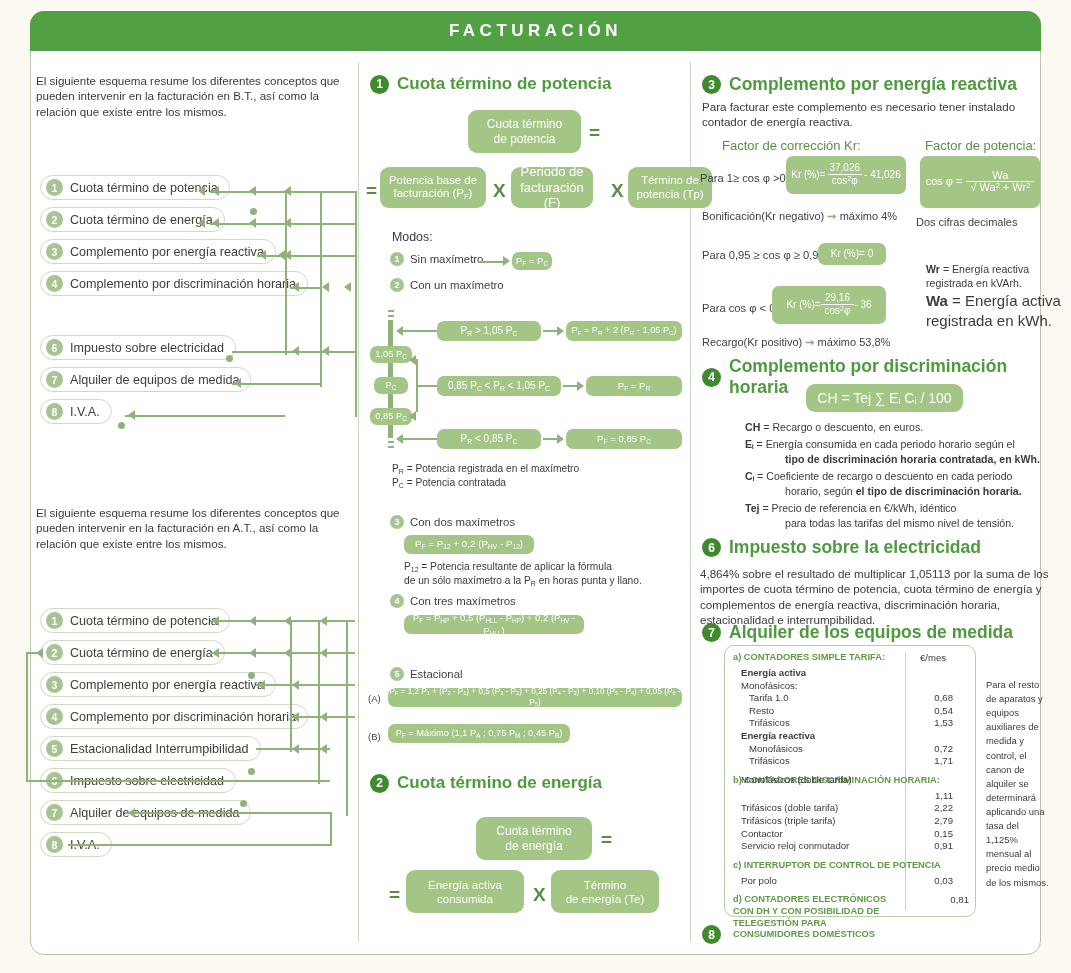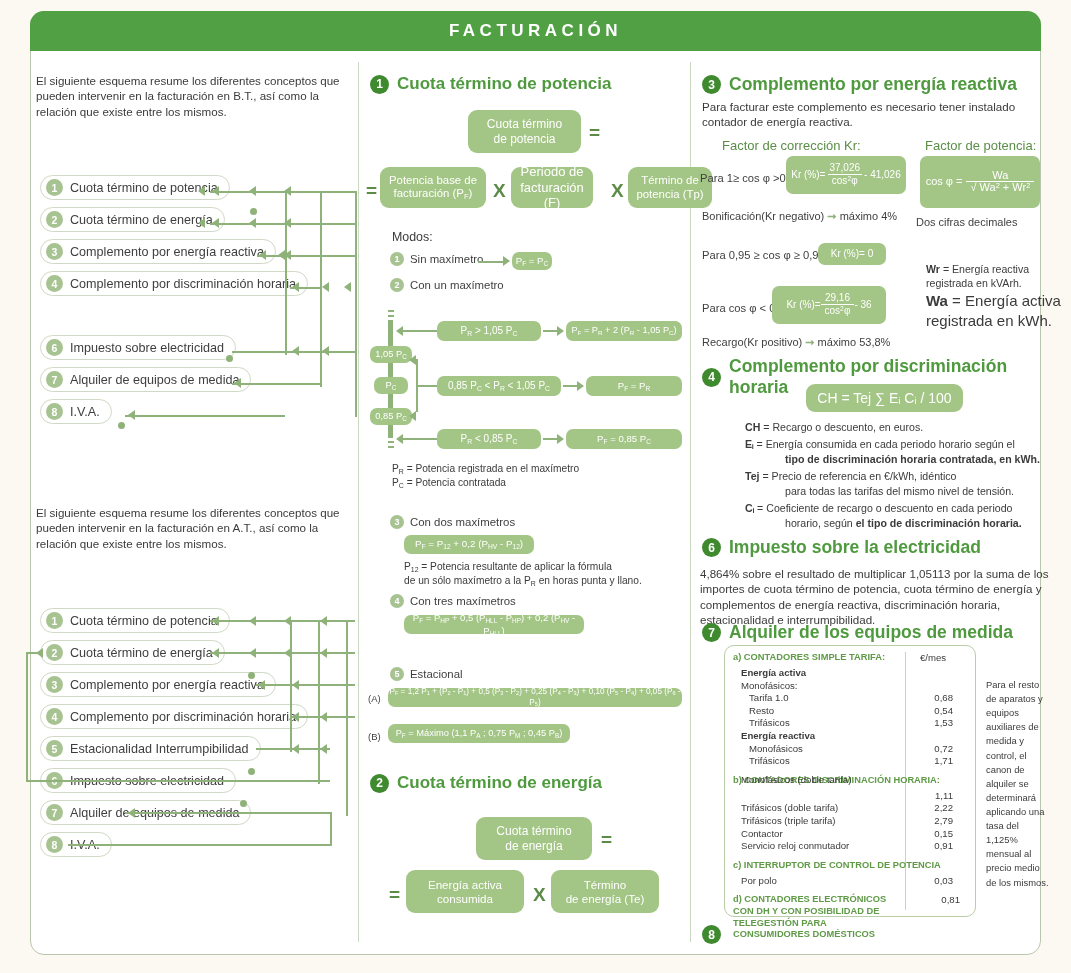--- a/index.html
+++ b/index.html
@@ -444,22 +444,22 @@
 
 <div class="h2" style="position:absolute;left:702px;top:356px;font-size:17.5px;">
   <span class="numdot dot-dark">4</span>
   <span>Complemento por discriminación horaria</span>
 </div>
 <div class="gbox" style="position:absolute;left:806px;top:384px;width:157px;height:28px;font-size:14px;">CH = Tej ∑ Eᵢ Cᵢ / 100</div>
 <div style="position:absolute;left:745px;top:420px;width:310px;">
   <div id="s4defs" class="note" style="font-size:10.6px;line-height:1.42;">
       <div style="text-indent: -14px; padding-left: 14px; margin-bottom: 2px;"><b>CH</b> = Recargo o descuento, en euros.</div>
       <div style="text-indent: -14px; padding-left: 14px; margin-bottom: 2px;"><b>Eᵢ</b> = Energía consumida en cada periodo horario según el<br><span style="padding-left:26px"><b>tipo de discriminación horaria contratada, en kWh.</b></span></div>
+      <div style="text-indent: -14px; padding-left: 14px; margin-bottom: 2px;"><b>Cᵢ</b> = Coeficiente de recargo o descuento en cada periodo<br><span style="padding-left:26px">horario, según <b>el tipo de discriminación horaria.</b></span></div>
       <div style="text-indent: -14px; padding-left: 14px; margin-bottom: 2px;"><b>Tej</b> = Precio de referencia en €/kWh, idéntico<br><span style="padding-left:26px">para todas las tarifas del mismo nivel de tensión.</span></div>
-      <div style="text-indent: -14px; padding-left: 14px; margin-bottom: 2px;"><b>Cᵢ</b> = Coeficiente de recargo o descuento en cada periodo<br><span style="padding-left:26px">horario, según <b>el tipo de discriminación horaria.</b></span></div>
     </div>
 </div>
 
 <div class="h2" style="position:absolute;left:702px;top:537px;font-size:17.5px;">
   <span class="numdot dot-dark">6</span>
   <span>Impuesto sobre la electricidad</span>
 </div>
 <div class="para" style="position:absolute;left:700px;top:566px;width:352px;">4,864% sobre el resultado de multiplicar 1,05113 por la suma de los importes de cuota término de potencia, cuota término de energía y complementos de energía reactiva, discriminación horaria, estacionalidad e interrumpibilidad.</div>
 
 <div class="h2" style="position:absolute;left:702px;top:622px;font-size:17.5px;">
@@ -493,20 +493,20 @@
       <div class="rent-row" style="left: 16px; top: 169px;">Trifásicos (triple tarifa)</div>
       <div class="rent-val" style="left: 186px; top: 169px; width: 42px;">2,79</div>
       <div class="rent-row" style="left: 16px; top: 181.6px;">Contactor</div>
       <div class="rent-val" style="left: 186px; top: 181.6px; width: 42px;">0,15</div>
       <div class="rent-row" style="left: 16px; top: 194.2px;">Servicio reloj conmutador</div>
       <div class="rent-val" style="left: 186px; top: 194.2px; width: 42px;">0,91</div>
       <div class="rent-row grp" style="left: 8px; top: 213.8px;">c) INTERRUPTOR DE CONTROL DE POTENCIA</div>
       <div class="rent-row" style="left: 16px; top: 228.8px;">Por polo</div>
       <div class="rent-val" style="left: 186px; top: 228.8px; width: 42px;">0,03</div>
       <div class="rent-row grp" style="left: 8px; top: 248.4px; white-space: normal; width: 166px; line-height: 1.25;">d) CONTADORES ELECTRÓNICOS CON DH  Y CON POSIBILIDAD DE TELEGESTIÓN PARA CONSUMIDORES DOMÉSTICOS</div>
-      <div class="rent-val" style="left: 193px; top: 248.4px; width: 42px;">0,81</div>
+      <div class="rent-val" style="left: 202px; top: 248.4px; width: 42px;">0,81</div>
     </div>
 </div>
 <div class="note" style="position:absolute;left:986px;top:678px;width:66px;font-size:9.4px;line-height:1.5;">Para el resto de aparatos y equipos auxiliares de medida y control, el canon de alquiler se determinará aplicando una tasa del 1,125% mensual al precio medio de los mismos.</div>
 
 <div class="h2" style="position:absolute;left:702px;top:925px;font-size:17.5px;">
   <span class="numdot dot-dark">8</span>
 </div>
 
 </body></html>

